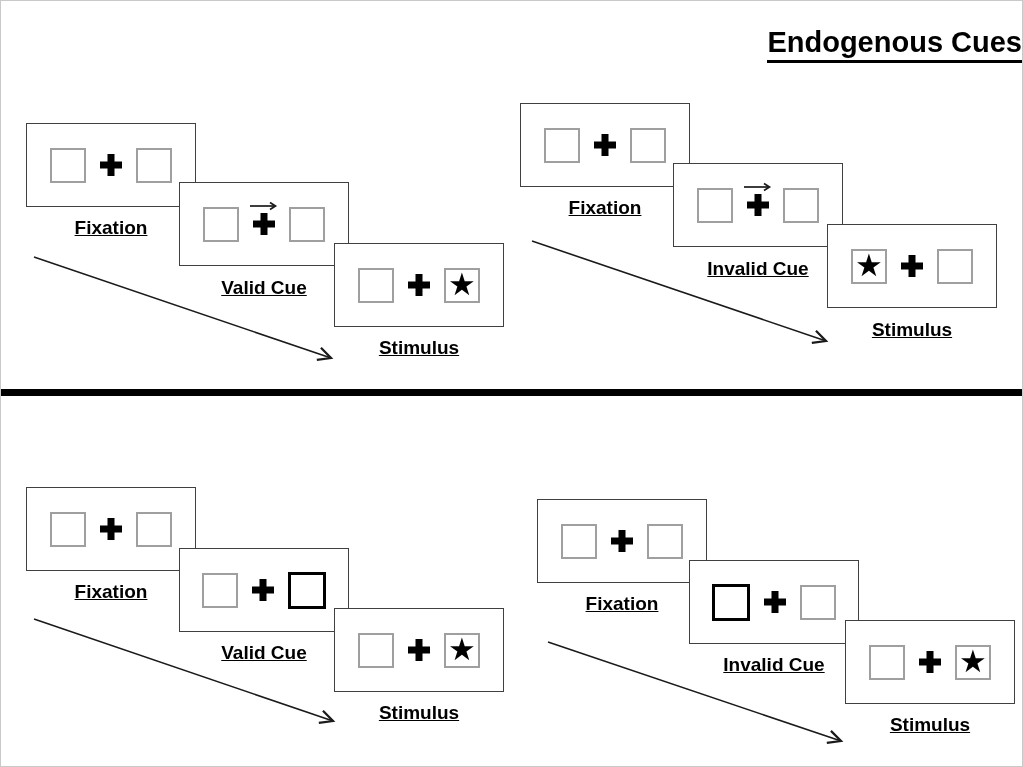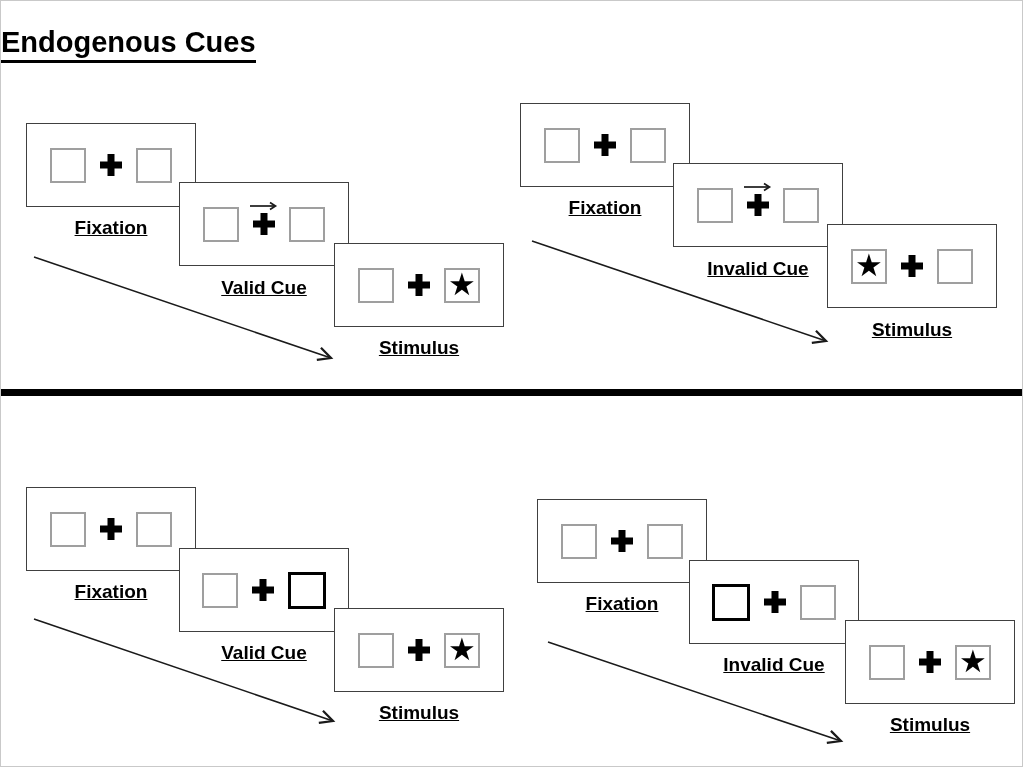--- a/index.html
+++ b/index.html
@@ -8,21 +8,21 @@
     width:1023px;height:767px;
     background:#ffffff;
     border:1px solid #c9c9c9;
     box-sizing:border-box;
     font-family:"Liberation Sans", sans-serif;
     color:#000;
     overflow:hidden;
   }
   .section-title{
     position:absolute;left:0;width:100%;
-    text-align:left;
+    text-align:right;
     font-size:29px;font-weight:bold;line-height:34px;
   }
   .section-title span{
     display:inline-block;
     border-bottom:3px solid #000;
     padding-bottom:1px;
   }
   .divider{
     position:absolute;left:0;right:0;height:7px;background:#000;
   }

